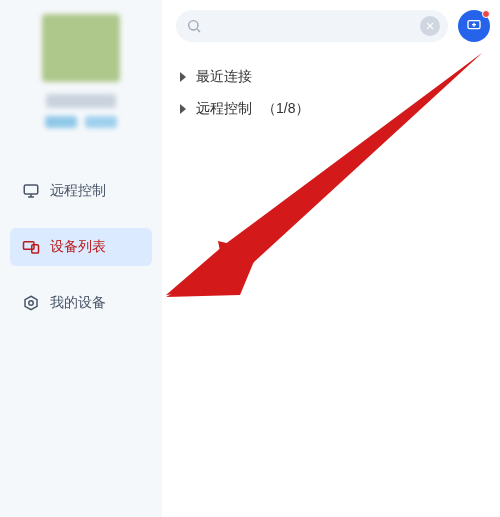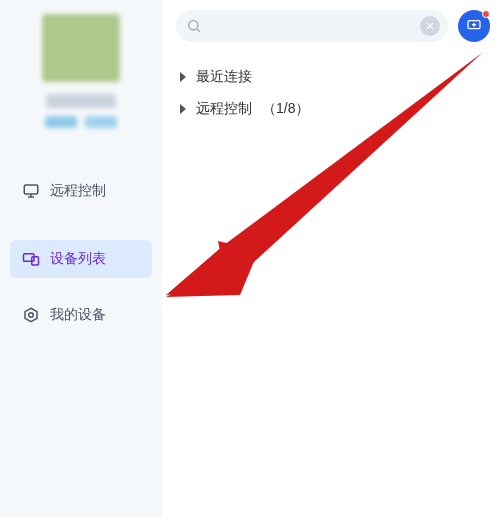--- a/index.html
+++ b/index.html
@@ -9,21 +9,21 @@
   .version { font-size: 11px; color: #8a97a8; padding: 6px 10px 12px 12px; }
   .profile { display: flex; flex-direction: column; align-items: center; padding: 8px 10px 14px 10px; }
   .avatar { width: 78px; height: 68px; background: #aec78b; border-radius: 4px; filter: blur(2.5px); }
   .profile-name { margin-top: 12px; width: 70px; height: 14px; background: #c9d2dd; filter: blur(2.5px); border-radius: 3px; }
   .profile-sub { margin-top: 8px; display: flex; gap: 8px; }
   .profile-sub .chip { width: 32px; height: 12px; border-radius: 3px; filter: blur(2.5px); }
   .profile-sub .chip.a { background: #8fc8e8; }
   .profile-sub .chip.b { background: #9fd0ee; }
   .nav { margin-top: 30px; display: flex; flex-direction: column; gap: 18px; padding: 0 10px; }
   .nav-item { display: flex; align-items: center; gap: 10px; padding: 10px 12px; border-radius: 6px; cursor: pointer; font-size: 14px; color: #4a5568; }
-  .nav-item.active { background: #dbeafe; color: #6d28d9; margin-top: 12px; }
+  .nav-item.active { background: #dbeafe; color: #b91c1c; }
   .nav-item .icon { width: 18px; height: 18px; display: flex; align-items: center; justify-content: center; flex-shrink: 0; }
   .nav-item .icon svg { width: 18px; height: 18px; }
   .brand { margin-top: auto; display: flex; align-items: center; gap: 6px; padding: 16px 14px 26px 18px; color: #2563eb; font-weight: 600; font-size: 20px; }
   .brand .logo { width: 22px; height: 22px; display:flex; align-items:center; justify-content:center; }
   .main { flex: 1; height: 100%; padding: 10px 10px 10px 14px; position: relative; }
   .topbar { display: flex; align-items: center; gap: 10px; }
   .search { flex: 1; position: relative; }
   .search-input { width: 100%; height: 32px; border-radius: 16px; border: none; background: #f1f4f8; padding: 0 34px 0 34px; font-size: 13px; outline: none; color: #333; }
   .search .s-icon { position: absolute; left: 10px; top: 50%; transform: translateY(-50%); width: 16px; height: 16px; color: #9aa6b5; }
   .search .clear { position: absolute; right: 8px; top: 50%; transform: translateY(-50%); width: 20px; height: 20px; border-radius: 50%; background: #cfd6df; display:flex; align-items:center; justify-content:center; cursor:pointer; }

